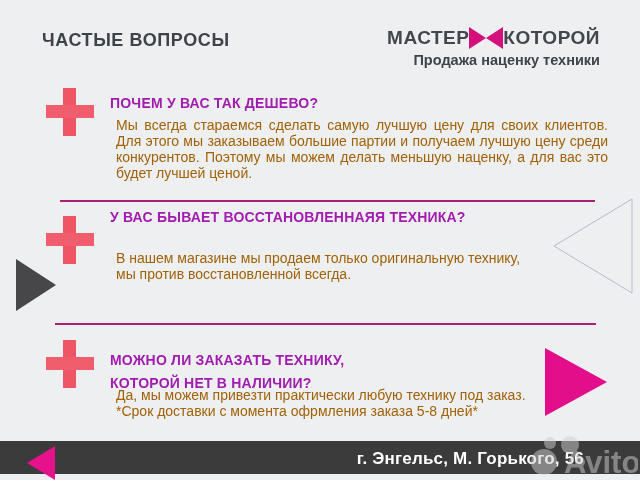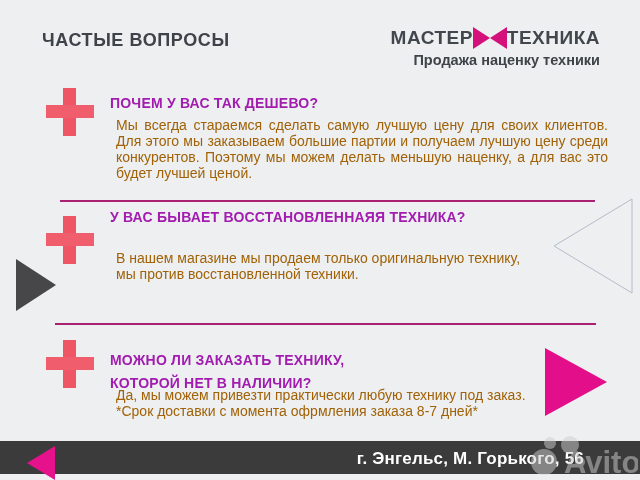--- a/index.html
+++ b/index.html
@@ -60,52 +60,52 @@
 
   <div class="page-title">ЧАСТЫЕ ВОПРОСЫ</div>
 
   <div class="brand">
     <div class="brand-row">
       <span class="brand-word">МАСТЕР</span>
       <span class="bowtie">
           <span class="tri-r"></span>
           <span class="tri-l"></span>
         </span>
-      <span class="brand-word">ТЕХНИКА</span>
+      <span class="brand-word">КОТОРОЙ</span>
     </div>
     <div class="brand-tagline">Продажа наценку техники</div>
   </div>
 
   <div class="plus" style="left:46px;top:88px;">
       <span class="v"></span>
       <span class="h"></span>
     </div>
   <div class="q-title" style="top:92px;">ПОЧЕМ У ВАС ТАК ДЕШЕВО?</div>
   <div class="q-answer justify" style="top:117px;">Мы всегда стараемся сделать самую лучшую цену для своих клиентов. Для этого мы заказываем большие партии и получаем лучшую цену среди конкурентов. Поэтому мы можем делать меньшую наценку, а для вас это будет лучшей ценой.</div>
 
   <div class="divider" style="left:60px;top:200px;width:535px;"></div>
 
   <div class="plus" style="left:46px;top:216px;">
       <span class="v"></span>
       <span class="h"></span>
     </div>
   <div class="q-title" style="top:206px;">У ВАС БЫВАЕТ ВОССТАНОВЛЕННАЯЯ ТЕХНИКА?</div>
   <div class="q-answer" style="top:250px;">В нашем магазине мы продаем только оригинальную технику,
-мы против восстановленной техники.</div>
+мы против восстановленной всегда.</div>
 
   <div class="divider" style="left:55px;top:323px;width:541px;"></div>
 
   <div class="plus" style="left:46px;top:340px;">
       <span class="v"></span>
       <span class="h"></span>
     </div>
   <div class="q-title" style="top:338px;margin-top:11px;">МОЖНО ЛИ ЗАКАЗАТЬ ТЕХНИКУ,
 КОТОРОЙ НЕТ В НАЛИЧИИ?</div>
   <div class="q-answer" style="top:387px;">Да, мы можем привезти практически любую технику под заказ.
-*Срок доставки с момента офрмления заказа 8-7 дней*</div>
+*Срок доставки с момента офрмления заказа 5-8 дней*</div>
 
   <div class="tri-dark-right"></div>
   <svg class="tri-outline-left" width="82" height="97">
     <polygon points="80,1 80,95 2,48" fill="none" stroke="#b3bcca" stroke-width="1"></polygon>
   </svg>
   <div class="tri-magenta-right"></div>
 
   <div class="footer">
     <div class="tri-magenta-left"></div>
     <div class="footer-address">г. Энгельс, М. Горького, 56</div>

